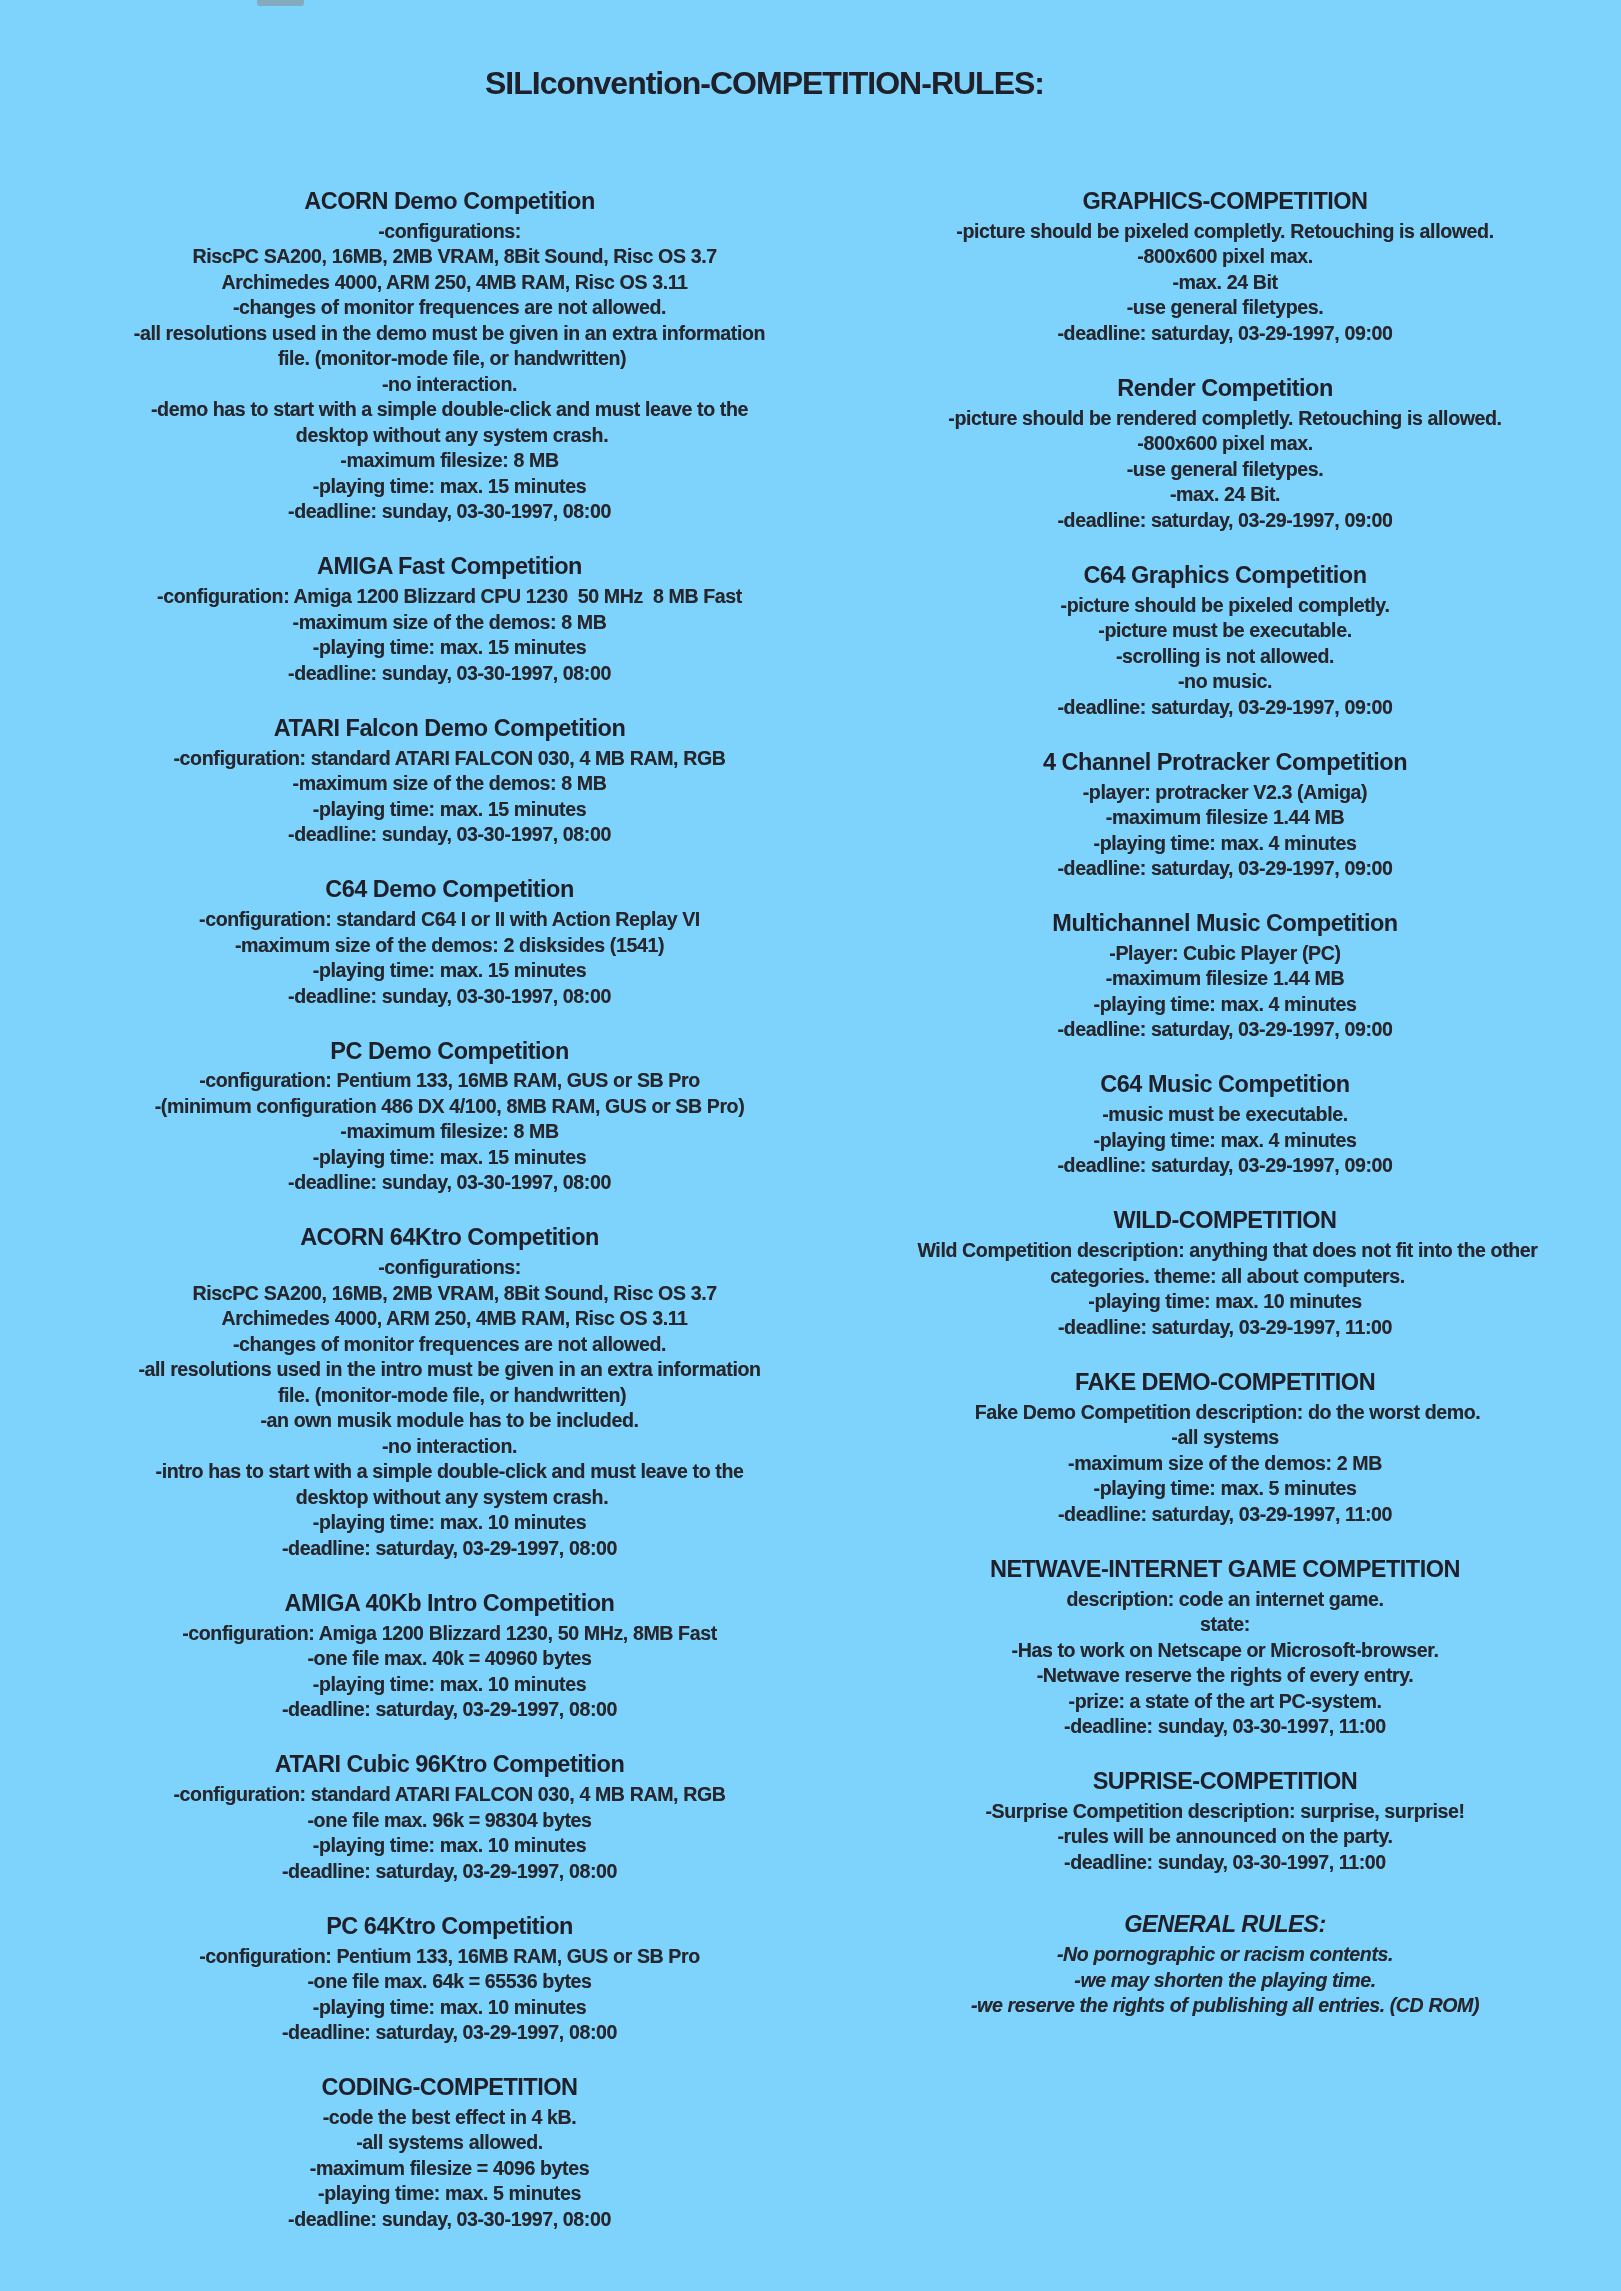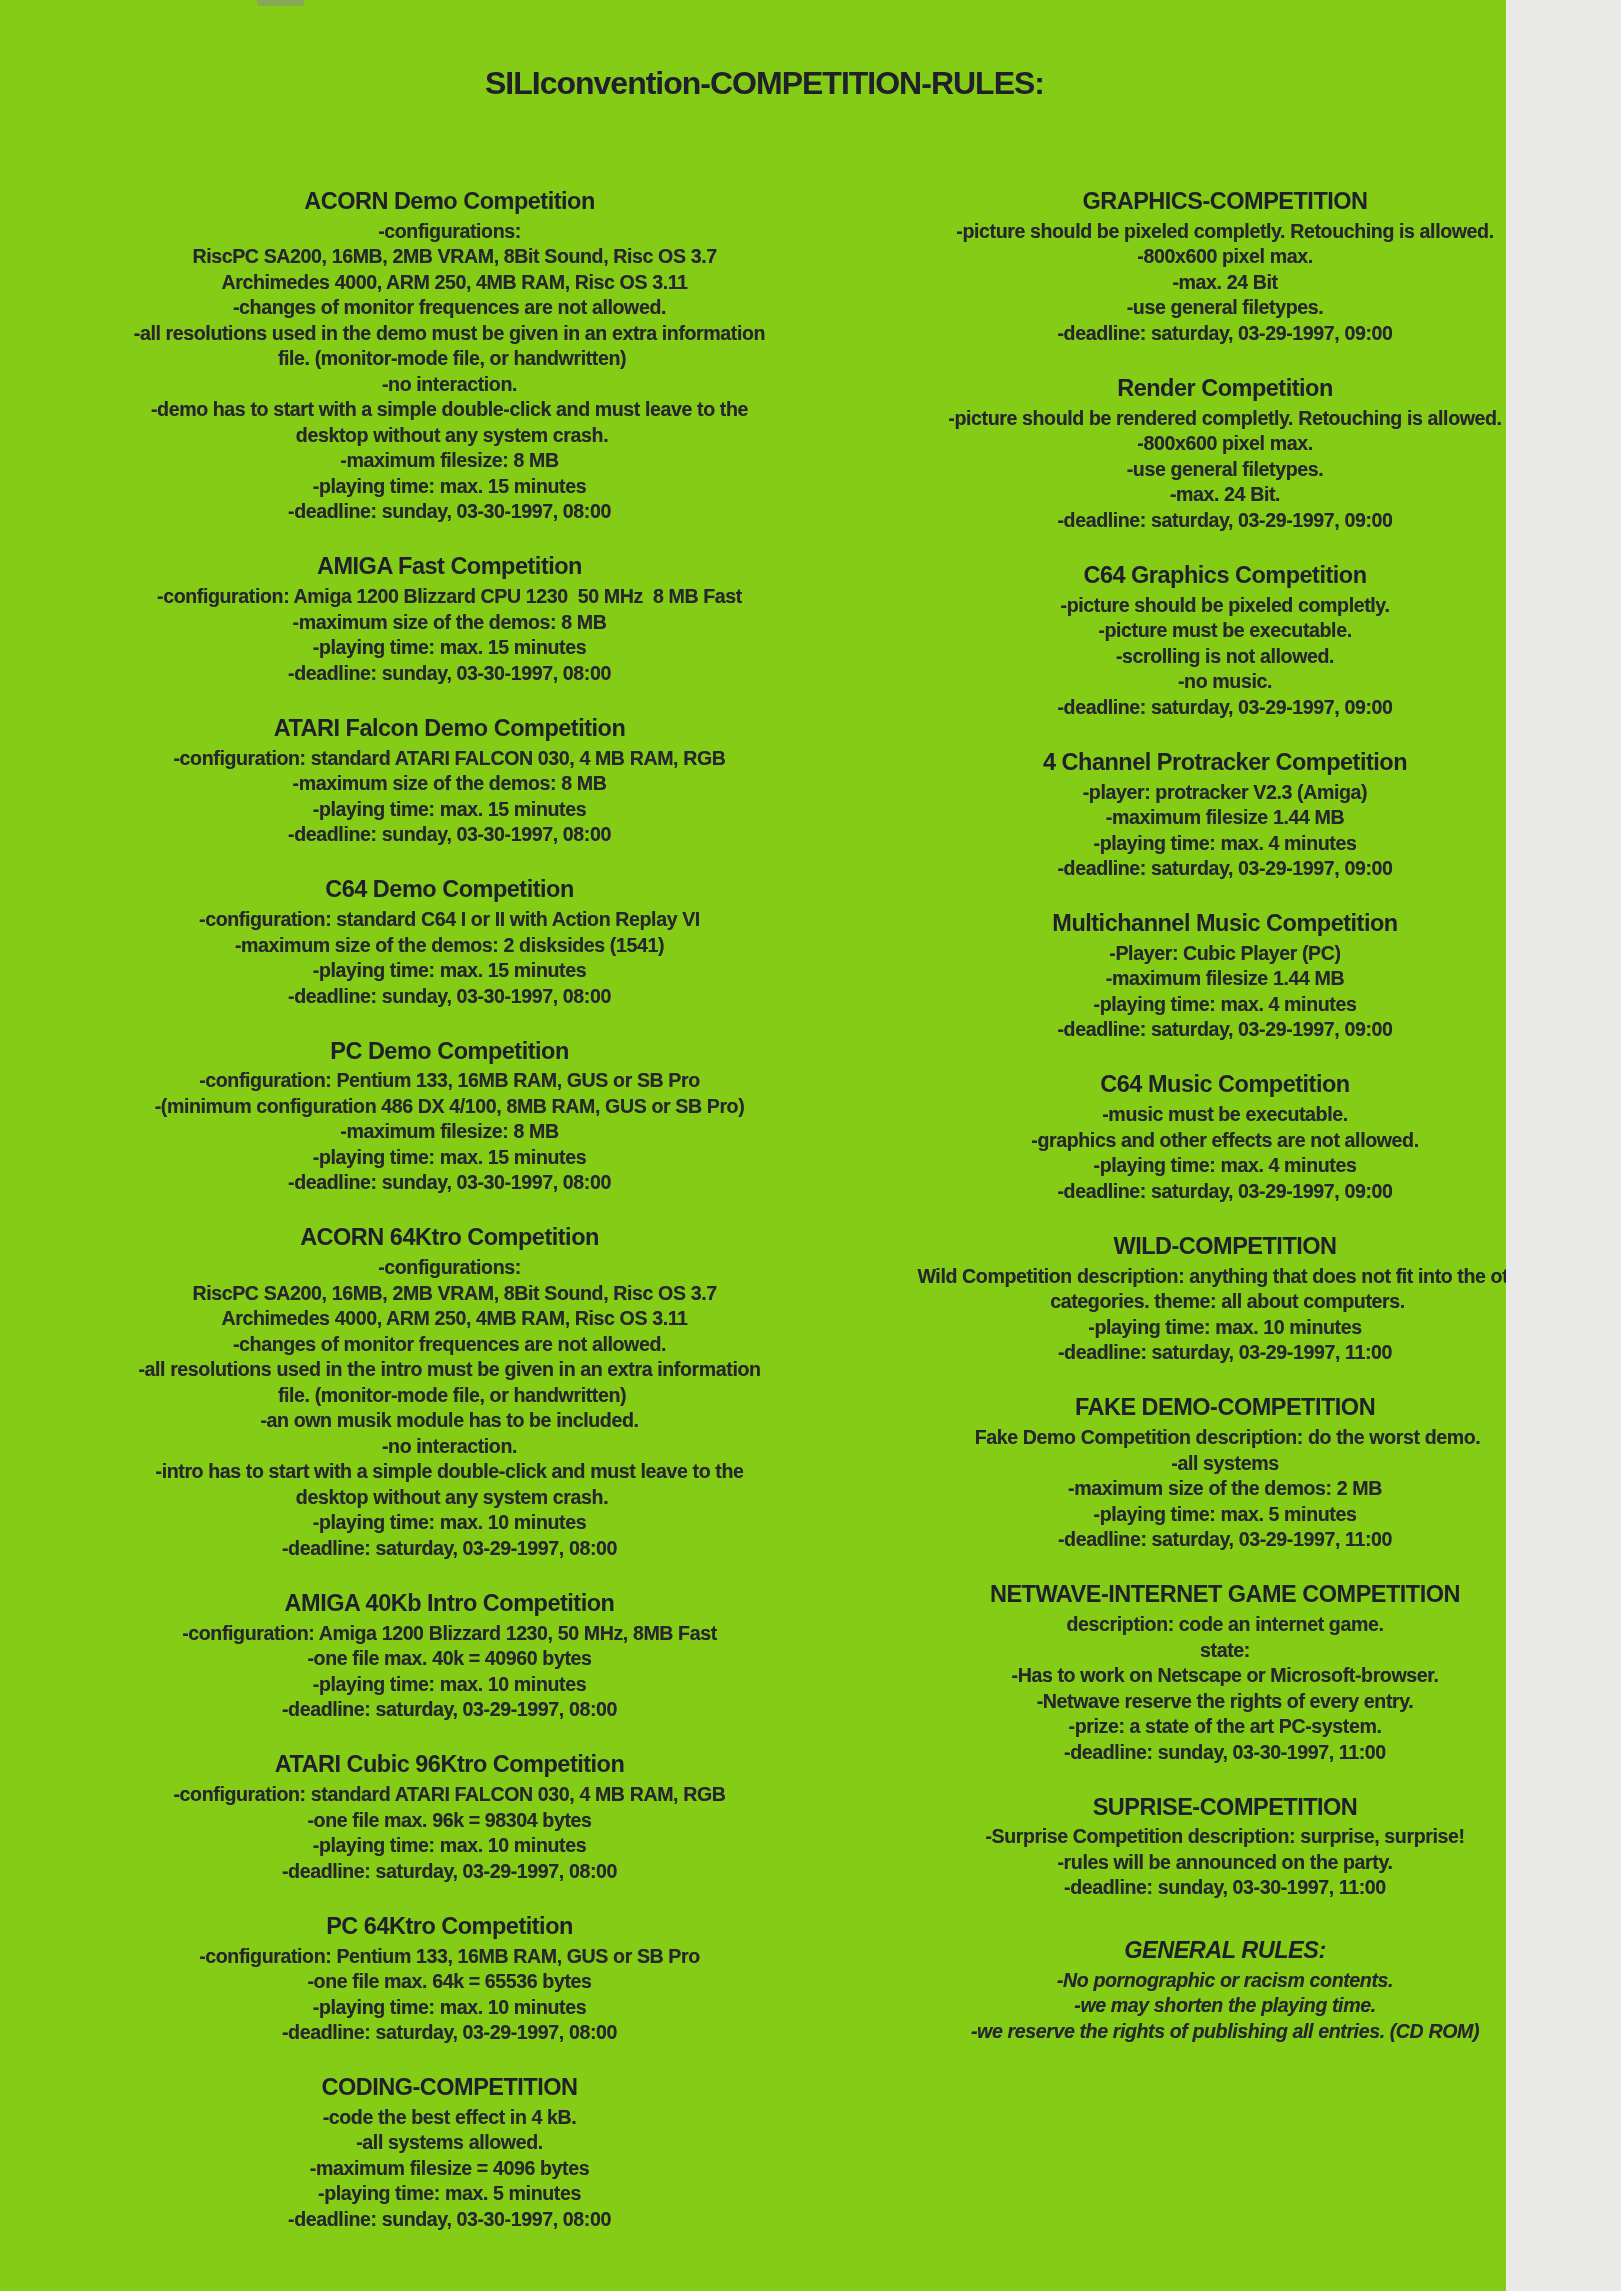--- a/index.html
+++ b/index.html
@@ -3,22 +3,22 @@
 <meta charset="utf-8">
 <style>
   html, body { margin: 0; padding: 0; }
   body {
     width: 1621px; height: 2292px;
     background: #e9e9e7;
     font-family: "Liberation Sans", sans-serif;
   }
   .page {
     position: relative;
-    width: 1506px; height: 2292px;
-    background: #84cc16;
+    width: 1621px; height: 2292px;
+    background: #7dd3fc;
     overflow: hidden;
     color: #26262c;
   }
   .title {
     position: absolute;
     left: 0; top: 61px; width: 1529px;
     margin: 0;
     text-align: center;
     font-size: 32px;
     line-height: 45px;
@@ -194,21 +194,20 @@
       <section class="section">
         <h2 class="heading">Multichannel Music Competition</h2>
         <div class="line">-Player: Cubic Player (PC)</div>
         <div class="line">-maximum filesize 1.44 MB</div>
         <div class="line">-playing time: max. 4 minutes</div>
         <div class="line">-deadline: saturday, 03-29-1997, 09:00</div>
       </section>
       <section class="section">
         <h2 class="heading">C64 Music Competition</h2>
         <div class="line">-music must be executable.</div>
-        <div class="line">-graphics and other effects are not allowed.</div>
         <div class="line">-playing time: max. 4 minutes</div>
         <div class="line">-deadline: saturday, 03-29-1997, 09:00</div>
       </section>
       <section class="section">
         <h2 class="heading">WILD-COMPETITION</h2>
         <div class="line"> Wild Competition description: anything that does not fit into the other</div>
         <div class="line"> categories. theme: all about computers.</div>
         <div class="line">-playing time: max. 10 minutes</div>
         <div class="line">-deadline: saturday, 03-29-1997, 11:00</div>
       </section>

